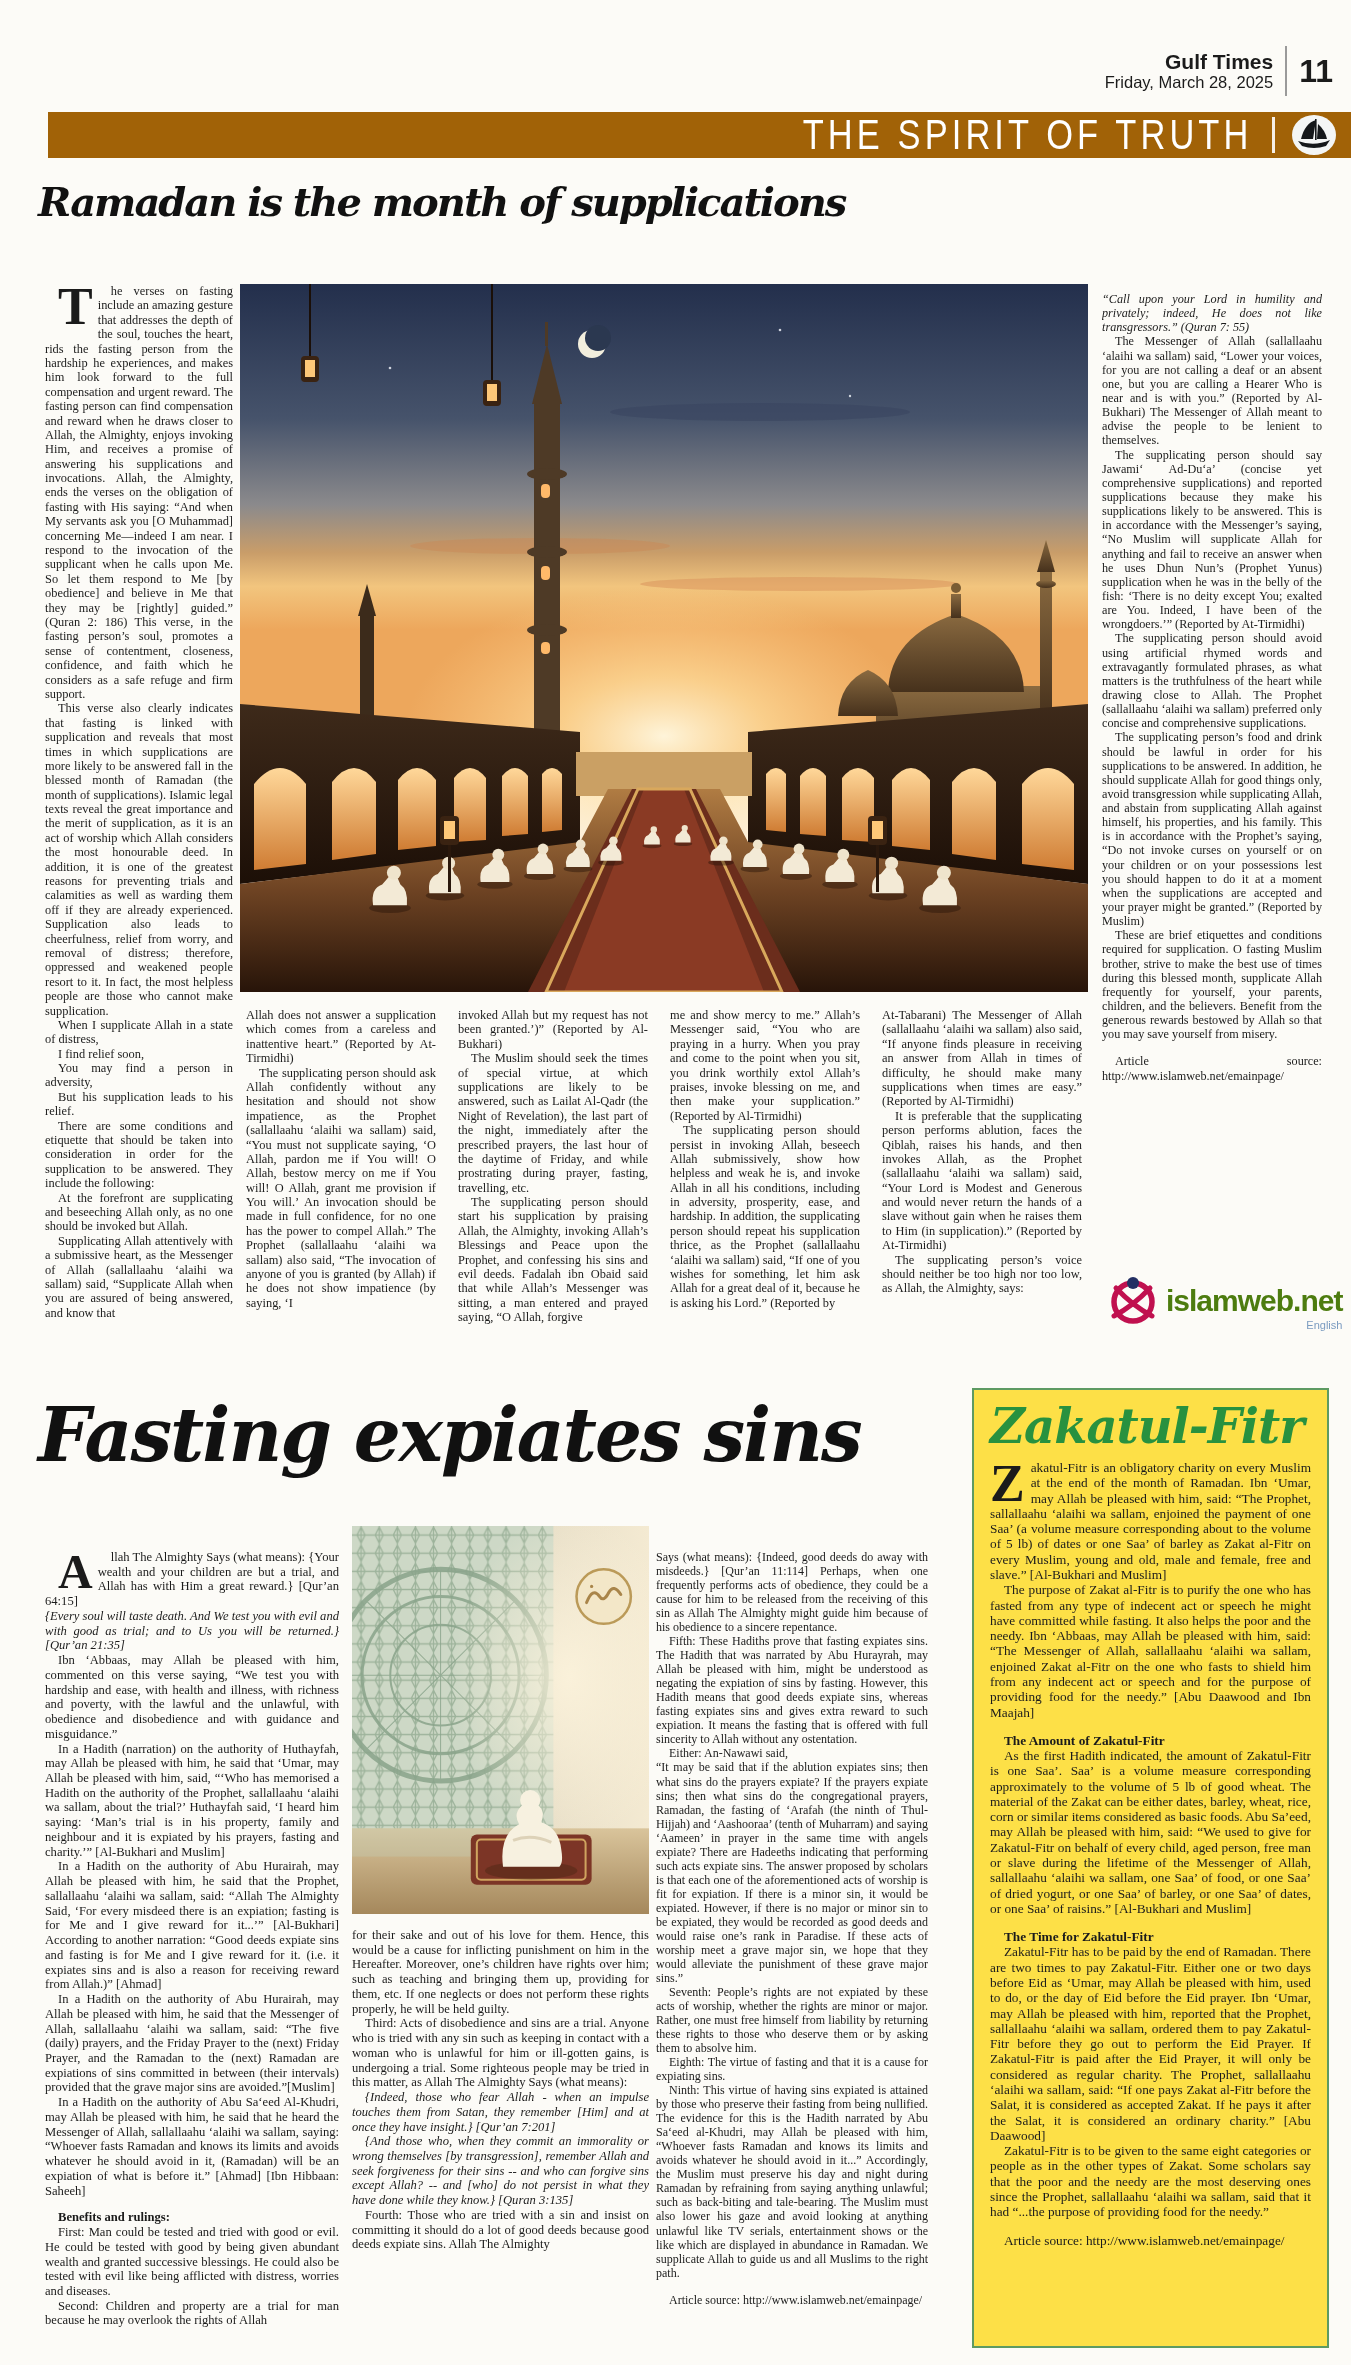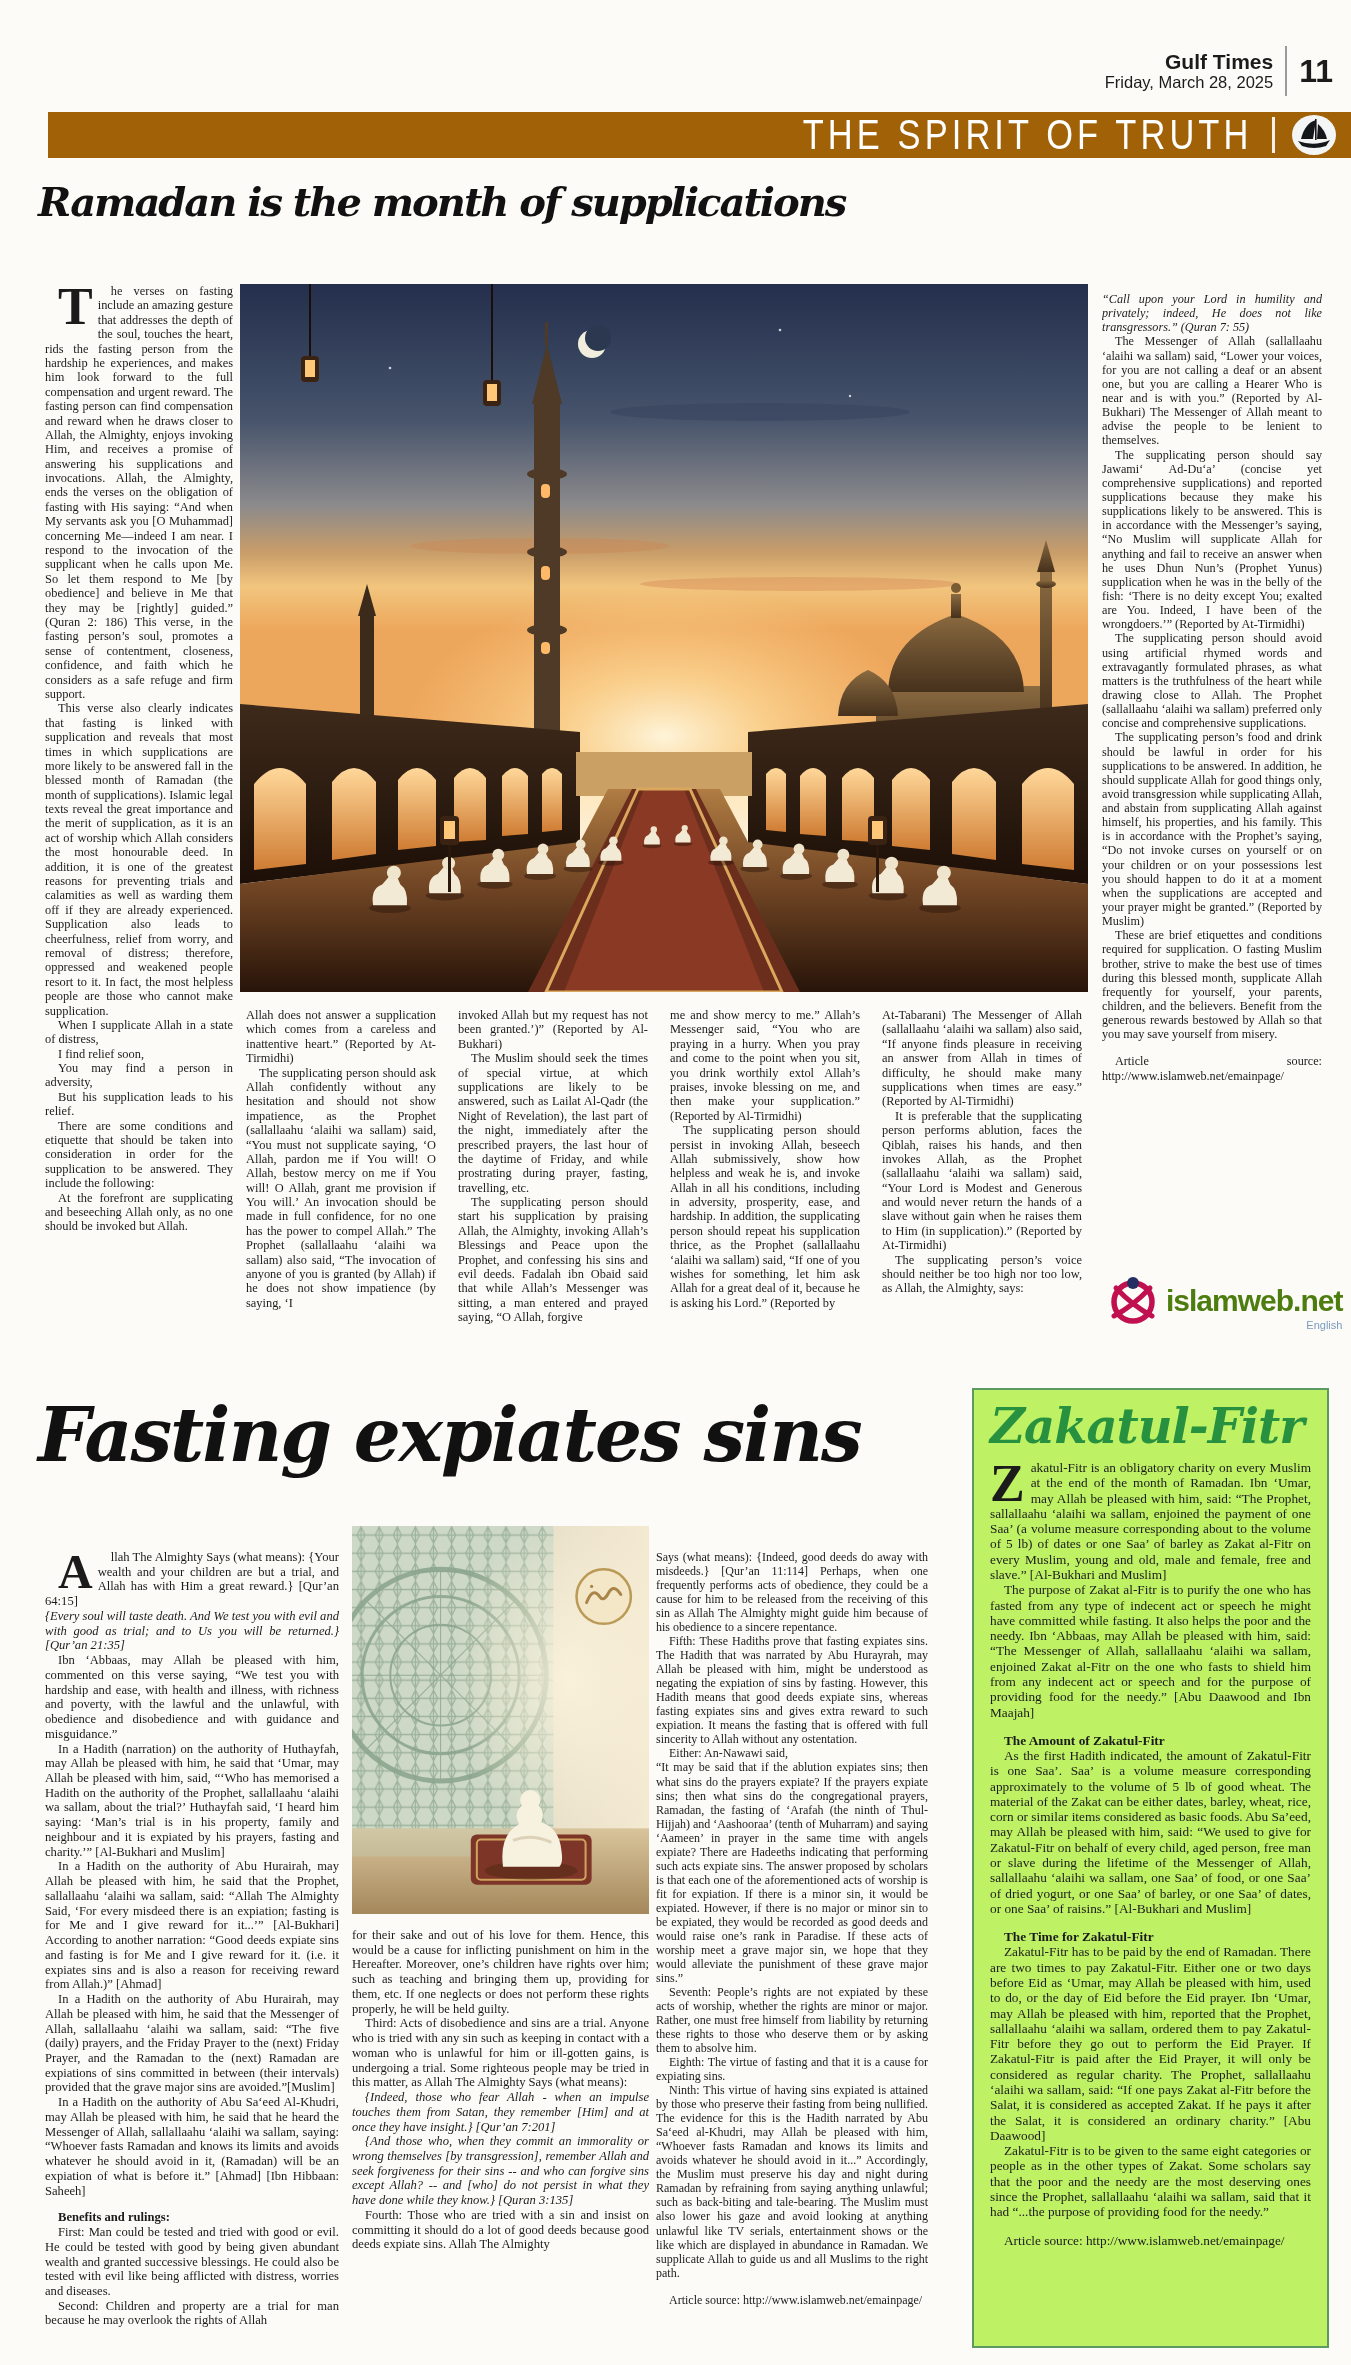--- a/index.html
+++ b/index.html
@@ -53,21 +53,21 @@
   .fig1{left:240px;top:284px;width:848px;height:708px;}
   .fig2{left:352px;top:1526px;width:297px;height:388px;}
   
   .iwlogo{position:absolute;left:1106px;top:1258px;width:216px;height:86px;display:flex;align-items:center;gap:6px;}
   .iw-textwrap{position:relative;}
   .iw-text{font-family:"Liberation Sans",sans-serif;font-weight:700;font-size:30px;letter-spacing:-1px;color:#4d7c0f;}
   .iw-sub{position:absolute;right:0;bottom:-13px;font-family:"Liberation Sans",sans-serif;
           font-size:11px;color:#7a9bc0;}
   
   .zbox{position:absolute;left:972px;top:1388px;width:357px;height:960px;box-sizing:border-box;
-        background:#bef264;border:2px solid #5d9a62;padding:10px 16px 12px 16px;overflow:hidden;}
+        background:#fde047;border:2px solid #5d9a62;padding:10px 16px 12px 16px;overflow:hidden;}
   .zbox h2{margin:2px 0 10px 0;text-align:left;font-family:"DejaVu Serif",serif;font-style:italic;
         font-weight:700;font-size:48px;letter-spacing:-1px;color:#28913f;line-height:1;}
   .zbody{text-align:justify;font-size:13.3px;line-height:1.15;hyphens:auto;}
   .zbody p{margin:0;text-indent:14px;}
   .zbody p.lead{text-indent:0;}
   .zbody p.bh{font-weight:700;margin-top:13px;}
   .zbody p.src{margin-top:13px;}
   .zbox .dc{font-size:52px;padding:4px 6px 0 0;}
 </style>
 </head>
@@ -105,20 +105,21 @@
   <div class="col a1 a1c1 c1">
     <p class="lead"><span class="dc">T</span><span>he verses on fasting include an amazing gesture that addresses the depth of the soul, touches the heart, rids the fasting person from the hardship he experiences, and makes him look forward to the full compensation and urgent reward. The fasting person can find compensation and reward when he draws closer to Allah, the Almighty, enjoys invoking Him, and receives a promise of answering his supplications and invocations. Allah, the Almighty, ends the verses on the obligation of fasting with His saying: “And when My servants ask you [O Muhammad] concerning Me—indeed I am near. I respond to the invocation of the supplicant when he calls upon Me. So let them respond to Me [by obedience] and believe in Me that they may be [rightly] guided.” (Quran 2: 186) This verse, in the fasting person’s soul, promotes a sense of contentment, closeness, confidence, and faith which he considers as a safe refuge and firm support.</span></p>
     <div>
         <p>This verse also clearly indicates that fasting is linked with supplication and reveals that most times in which supplications are more likely to be answered fall in the blessed month of Ramadan (the month of supplications). Islamic legal texts reveal the great importance and the merit of supplication, as it is an act of worship which Allah considers the most honourable deed. In addition, it is one of the greatest reasons for preventing trials and calamities as well as warding them off if they are already experienced. Supplication also leads to cheerfulness, relief from worry, and removal of distress; therefore, oppressed and weakened people resort to it. In fact, the most helpless people are those who cannot make supplication.</p>
         <p>When I supplicate Allah in a state of distress,</p>
         <p>I find relief soon,</p>
         <p>You may find a person in adversity,</p>
         <p>But his supplication leads to his relief.</p>
         <p>There are some conditions and etiquette that should be taken into consideration in order for the supplication to be answered. They include the following:</p>
         <p>At the forefront are supplicating and beseeching Allah only, as no one should be invoked but Allah.</p>
+        <p>Supplicating Allah attentively with a submissive heart, as the Messenger of Allah (sallallaahu ‘alaihi wa sallam) said, “Supplicate Allah when you are assured of being answered, and know that</p>
       </div>
   </div>
 
   <figure class="fig fig1">
     <svg width="848" height="708" viewBox="0 0 848 708" preserveAspectRatio="none">
       <defs>
         <linearGradient id="sky" x1="0" y1="0" x2="0" y2="1">
           <stop offset="0" stop-color="#232f4c"></stop>
             <stop offset=".28" stop-color="#46536b"></stop>
           <stop offset=".46" stop-color="#8b8a8c"></stop>

